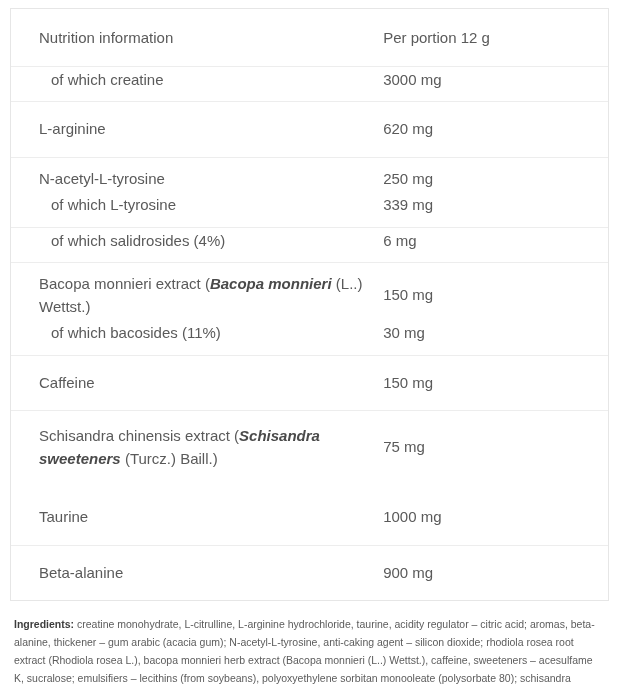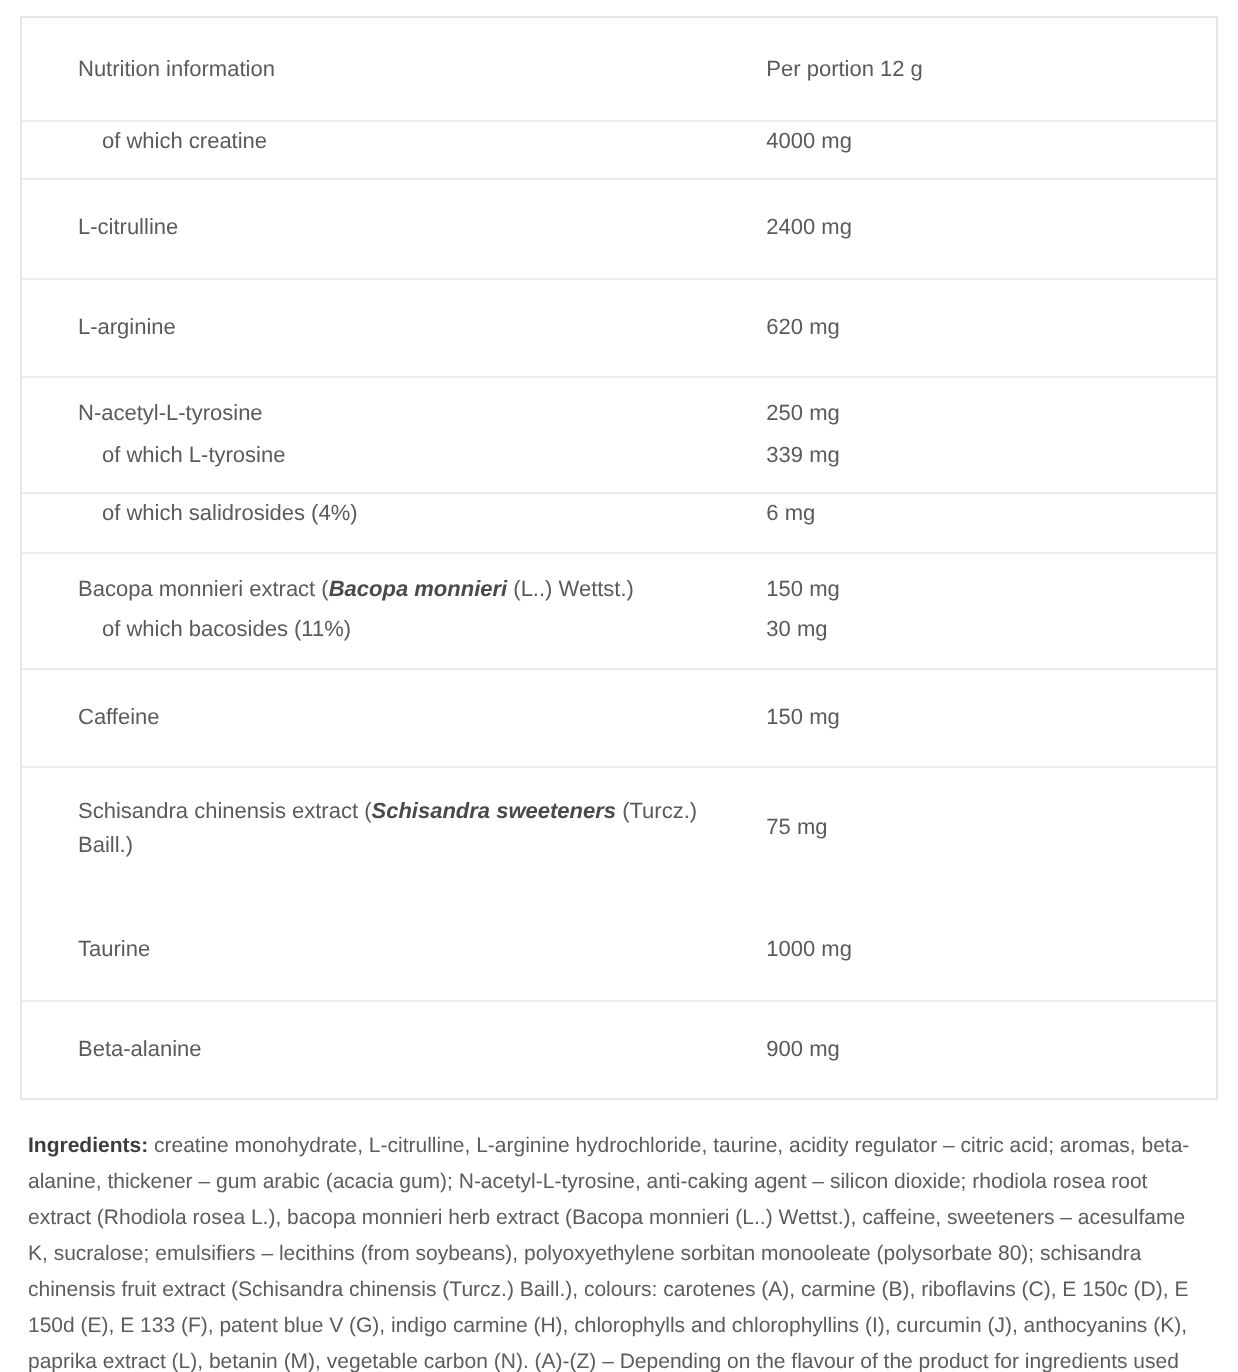--- a/index.html
+++ b/index.html
@@ -29,21 +29,21 @@
   table.nutrition {
     width: 100%;
     border-collapse: collapse;
     table-layout: fixed;
   }
   table.nutrition col.c1 { width: 61%; }
   table.nutrition col.c2 { width: 39%; }
   table.nutrition td {
     padding: 10px 12px 10px 28px;
     vertical-align: middle;
-    font-size: 11px;
+    font-size: 15px;
     color: #5a5a5a;
     line-height: 1.5;
     border-bottom: 1px solid #ededed;
   }
   table.nutrition td.val {
     padding-left: 8px;
     color: #5a5a5a;
   }
   table.nutrition tr.head td {
     padding-top: 18px;
@@ -88,27 +88,23 @@
           <col class="c2">
         </colgroup>
       <tbody>
         <tr class="head">
           <td class="name">Nutrition information</td>
           <td class="val">Per portion 12 g</td>
         </tr>
 
         <tr class="sub">
           <td class="name">of which creatine</td>
-          <td class="val">4000 mg</td>
+          <td class="val">3000 mg</td>
         </tr>
 
-        <tr class="tall">
-          <td class="name">L-citrulline</td>
-          <td class="val">2400 mg</td>
-        </tr>
 
         <tr class="tall">
           <td class="name">L-arginine</td>
           <td class="val">620 mg</td>
         </tr>
 
         <tr class="nb">
           <td class="name">N-acetyl-L-tyrosine</td>
           <td class="val">250 mg</td>
         </tr>

